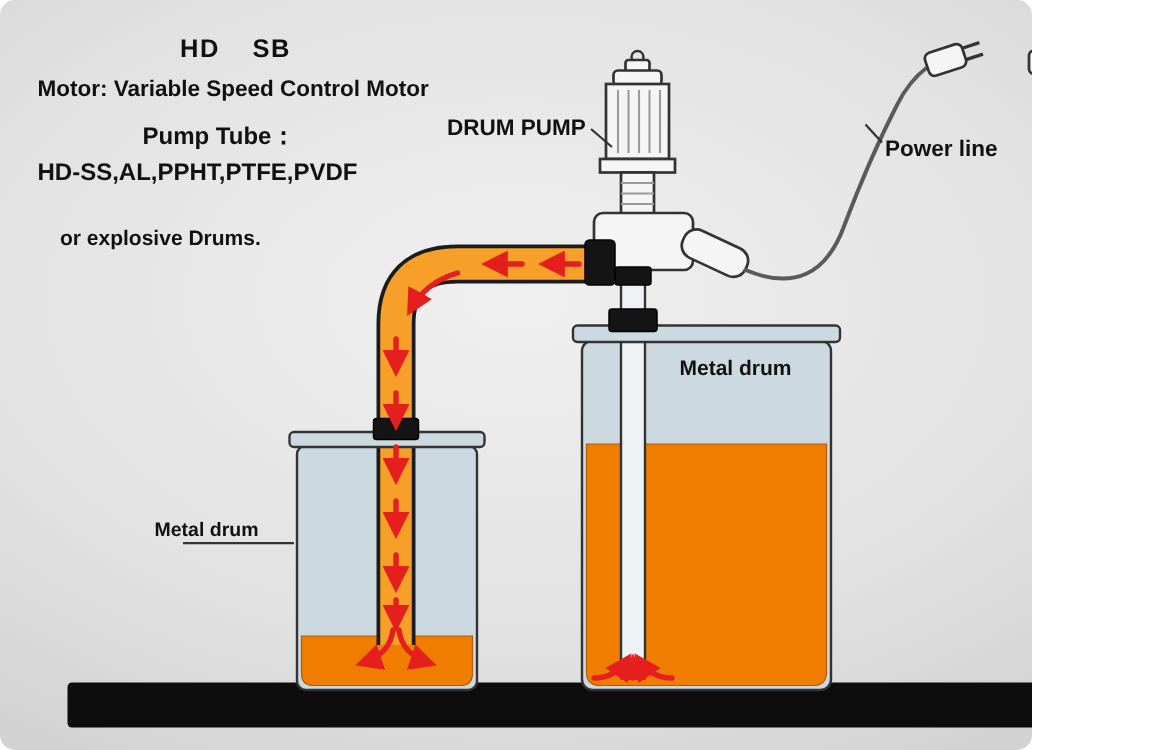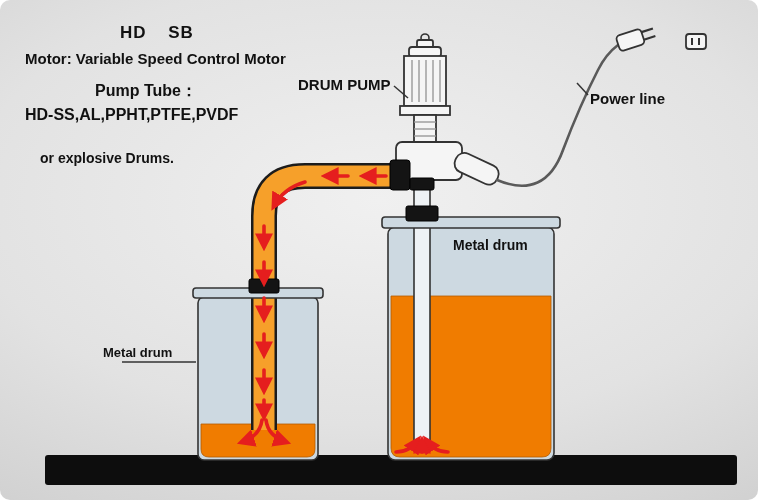--- a/index.html
+++ b/index.html
@@ -1,18 +1,18 @@
 <!DOCTYPE html>
 <html style="--background: #d9d9d9; --floor: #0d0d0d; --drum_body: #cdd9e1; --liquid: #f07c00; --hose: #f6a02a; --arrow: #e51e1e; --pump_body: #f5f5f5; --outline: #333333;"><head>
 <meta charset="utf-8">
 <style>
   html,body{margin:0;padding:0;background:#ffffff;}
   .stage{
     position:relative;
-    width:758px;height:500px;
+    width:688px;height:500px;
     overflow:hidden;
     border-radius:10px;
     background:radial-gradient(ellipse 120% 100% at 50% 40%,
       #f0f0f0 0%, #e2e2e2 45%, #cdcdcd 80%, #b9b9b9 100%);
     font-family:"Liberation Sans", sans-serif;
   }
   svg{position:absolute;inset:0;display:block;}
   .outline{stroke:var(--outline);}
   .floor{fill:var(--floor);}
   .drum{fill:var(--drum_body);stroke:var(--outline);stroke-width:1.6;}

